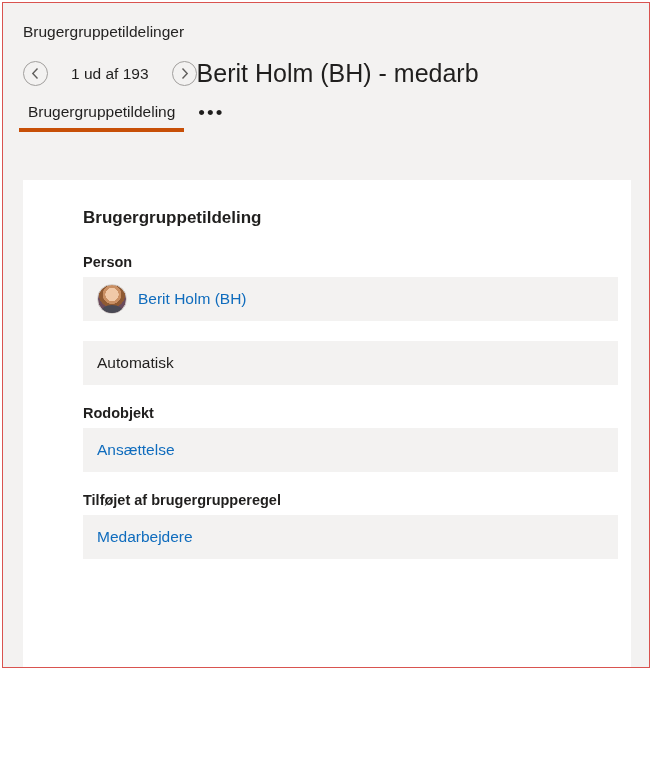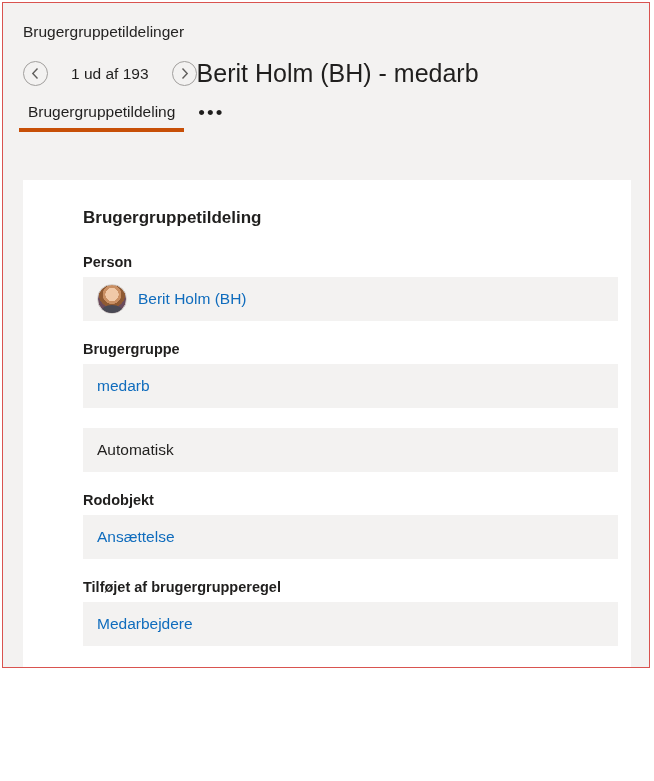--- a/index.html
+++ b/index.html
@@ -211,26 +211,20 @@
       <div class="section-title">Brugergruppetildeling</div>
 
       <div class="field">
         <div class="field-label">Person</div>
         <div class="field-value">
           <span class="avatar"></span>
           <span class="link-text">Berit Holm (BH)</span>
         </div>
       </div>
 
-      <div class="field">
-        <div class="field-label">Brugergruppe</div>
-        <div class="field-value link">
-          <span class="link-text">medarb</span>
-        </div>
-      </div>
 
       <div class="field">
         <div class="field-value">
           <span>Automatisk</span>
         </div>
       </div>
 
       <div class="field">
         <div class="field-label">Rodobjekt</div>
         <div class="field-value link">

